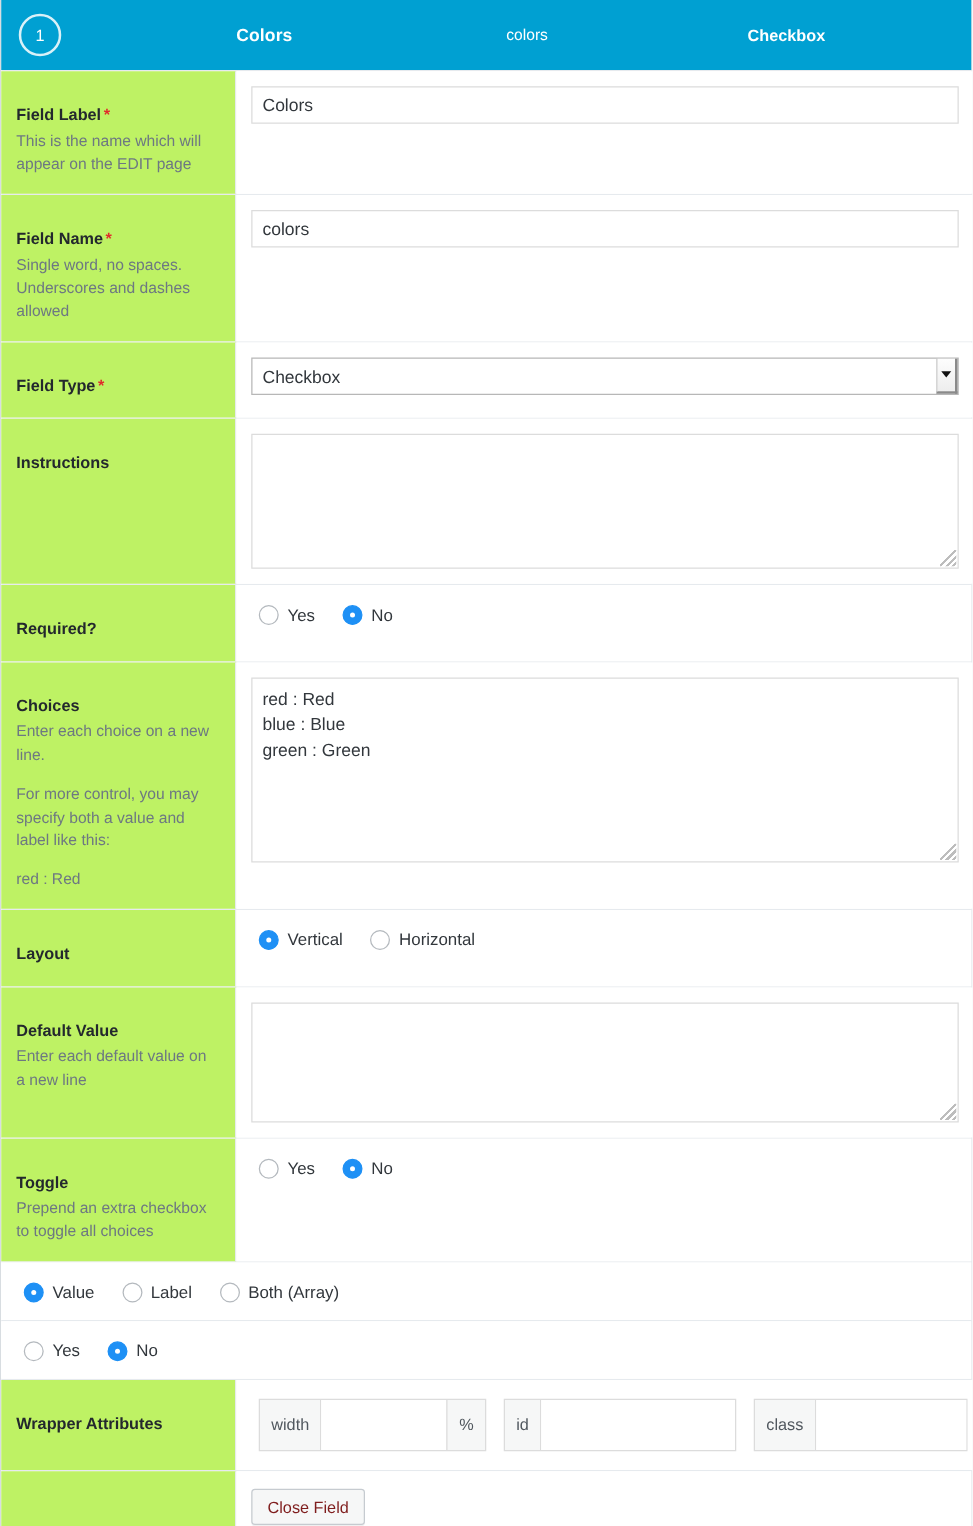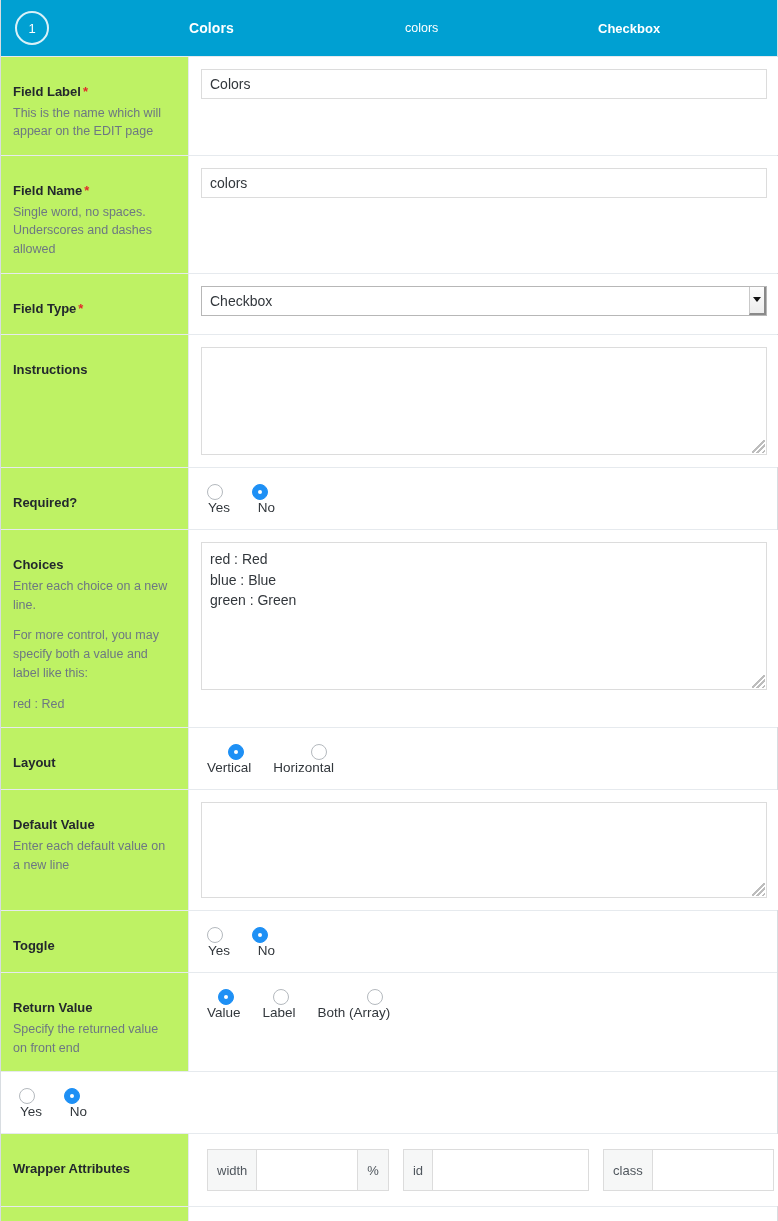--- a/index.html
+++ b/index.html
@@ -162,25 +162,24 @@
     background:
       linear-gradient(135deg, transparent 0 45%, #bdbdbd 45% 55%, transparent 55% 100%) no-repeat,
       linear-gradient(135deg, transparent 0 65%, #bdbdbd 65% 75%, transparent 75% 100%) no-repeat,
       linear-gradient(135deg, transparent 0 85%, #bdbdbd 85% 95%, transparent 95% 100%) no-repeat;
     background-size: 100% 100%;
   }
 
   
   .radio-group { display: flex; align-items: center; padding: 4px 0 2px 6px; }
   .radio-opt {
-    display: flex; align-items: flex-end;
+    display: flex; align-items: center;
     margin-right: 22px;
     cursor: default;
     white-space: nowrap;
-    flex-direction: column;
   }
   .radio-opt:last-child { margin-right: 0; }
   .radio-dot {
     width: 16px; height: 16px;
     border-radius: 50%;
     border: 1px solid #b4b9be;
     background: #fff;
     margin-right: 7px;
     flex: 0 0 auto;
     position: relative;
@@ -372,40 +371,37 @@
       <div class="ta-wrap">
         <textarea class="ta" rows="5" style="height: 96px;"></textarea>
         <span class="ta-grip"></span>
       </div>
     </div>
   </div>
 
   <div class="row">
     <div class="cell-label">
       <p class="lbl-title">Toggle</p>
+      <p class="lbl-desc">Prepend an extra checkbox to toggle all choices</p>
     </div>
     <div class="cell-field">
       <div class="radio-group">
         <label class="radio-opt">
           <span class="radio-dot"></span>
           <span class="radio-txt">Yes</span>
         </label>
         <label class="radio-opt checked">
           <span class="radio-dot"></span>
           <span class="radio-txt">No</span>
         </label>
       </div>
     </div>
   </div>
 
   <div class="row">
-    <div class="cell-label">
-      <p class="lbl-title">Return Value</p>
-      <p class="lbl-desc">Specify the returned value on front end</p>
-    </div>
     <div class="cell-field">
       <div class="radio-group">
         <label class="radio-opt checked">
           <span class="radio-dot"></span>
           <span class="radio-txt">Value</span>
         </label>
         <label class="radio-opt">
           <span class="radio-dot"></span>
           <span class="radio-txt">Label</span>
         </label>

